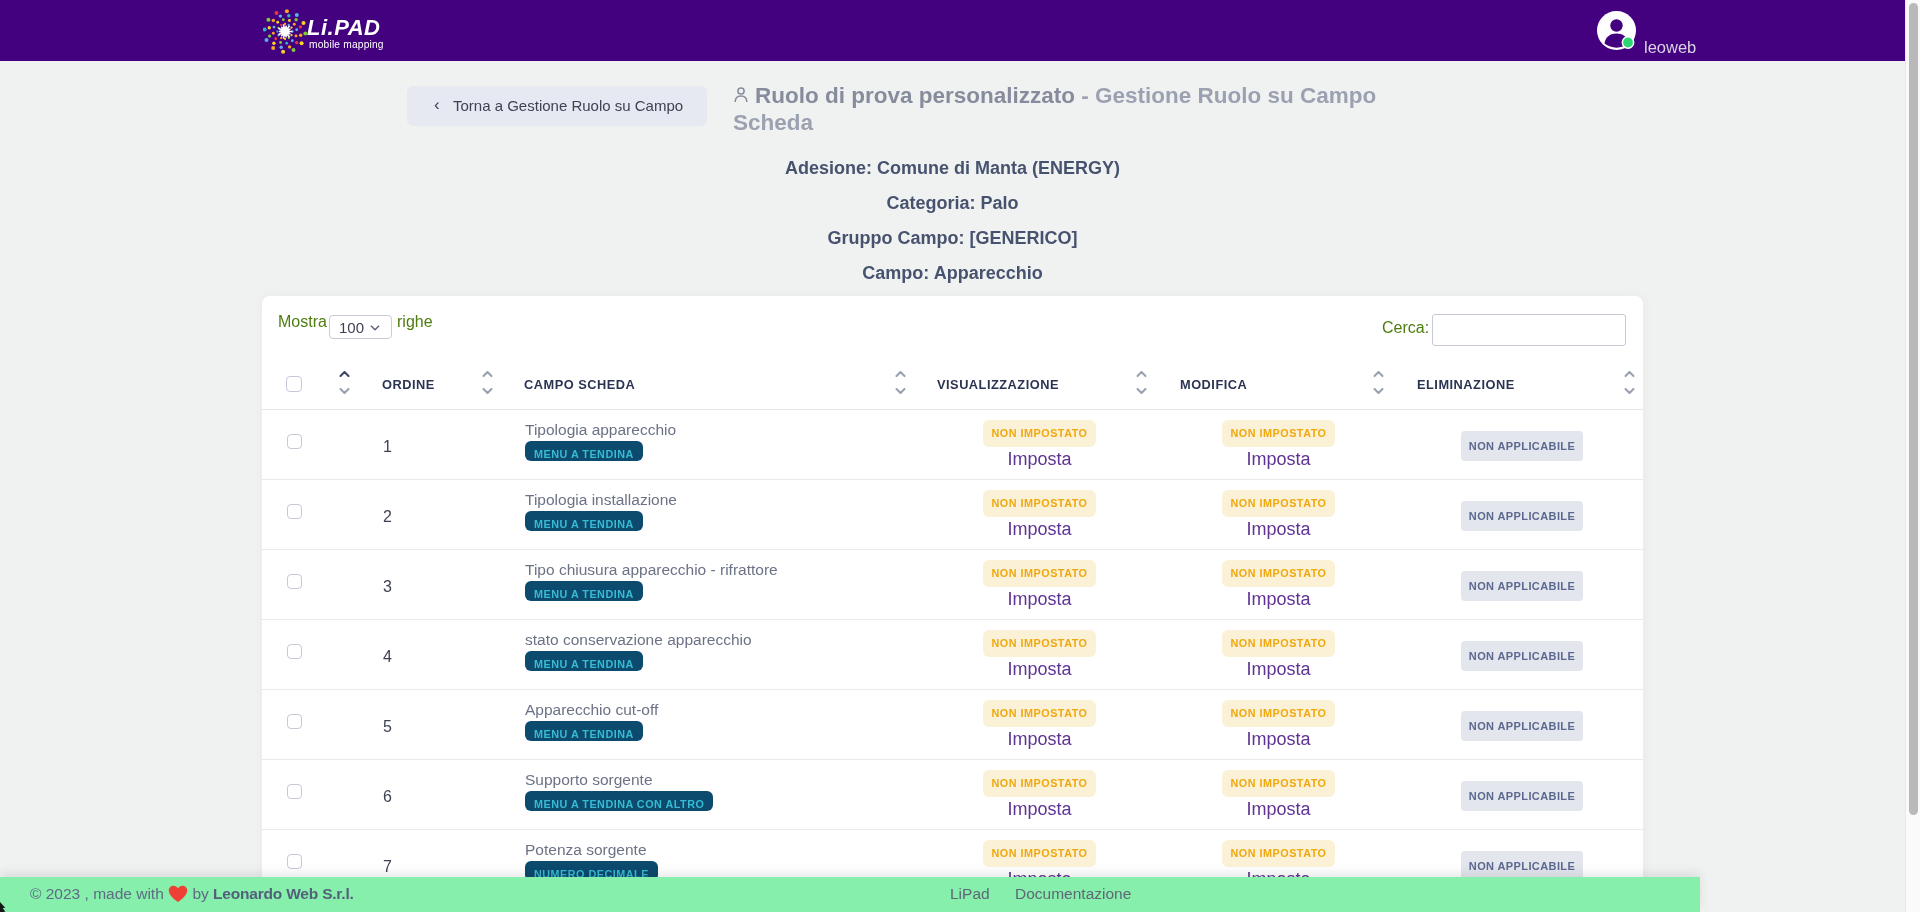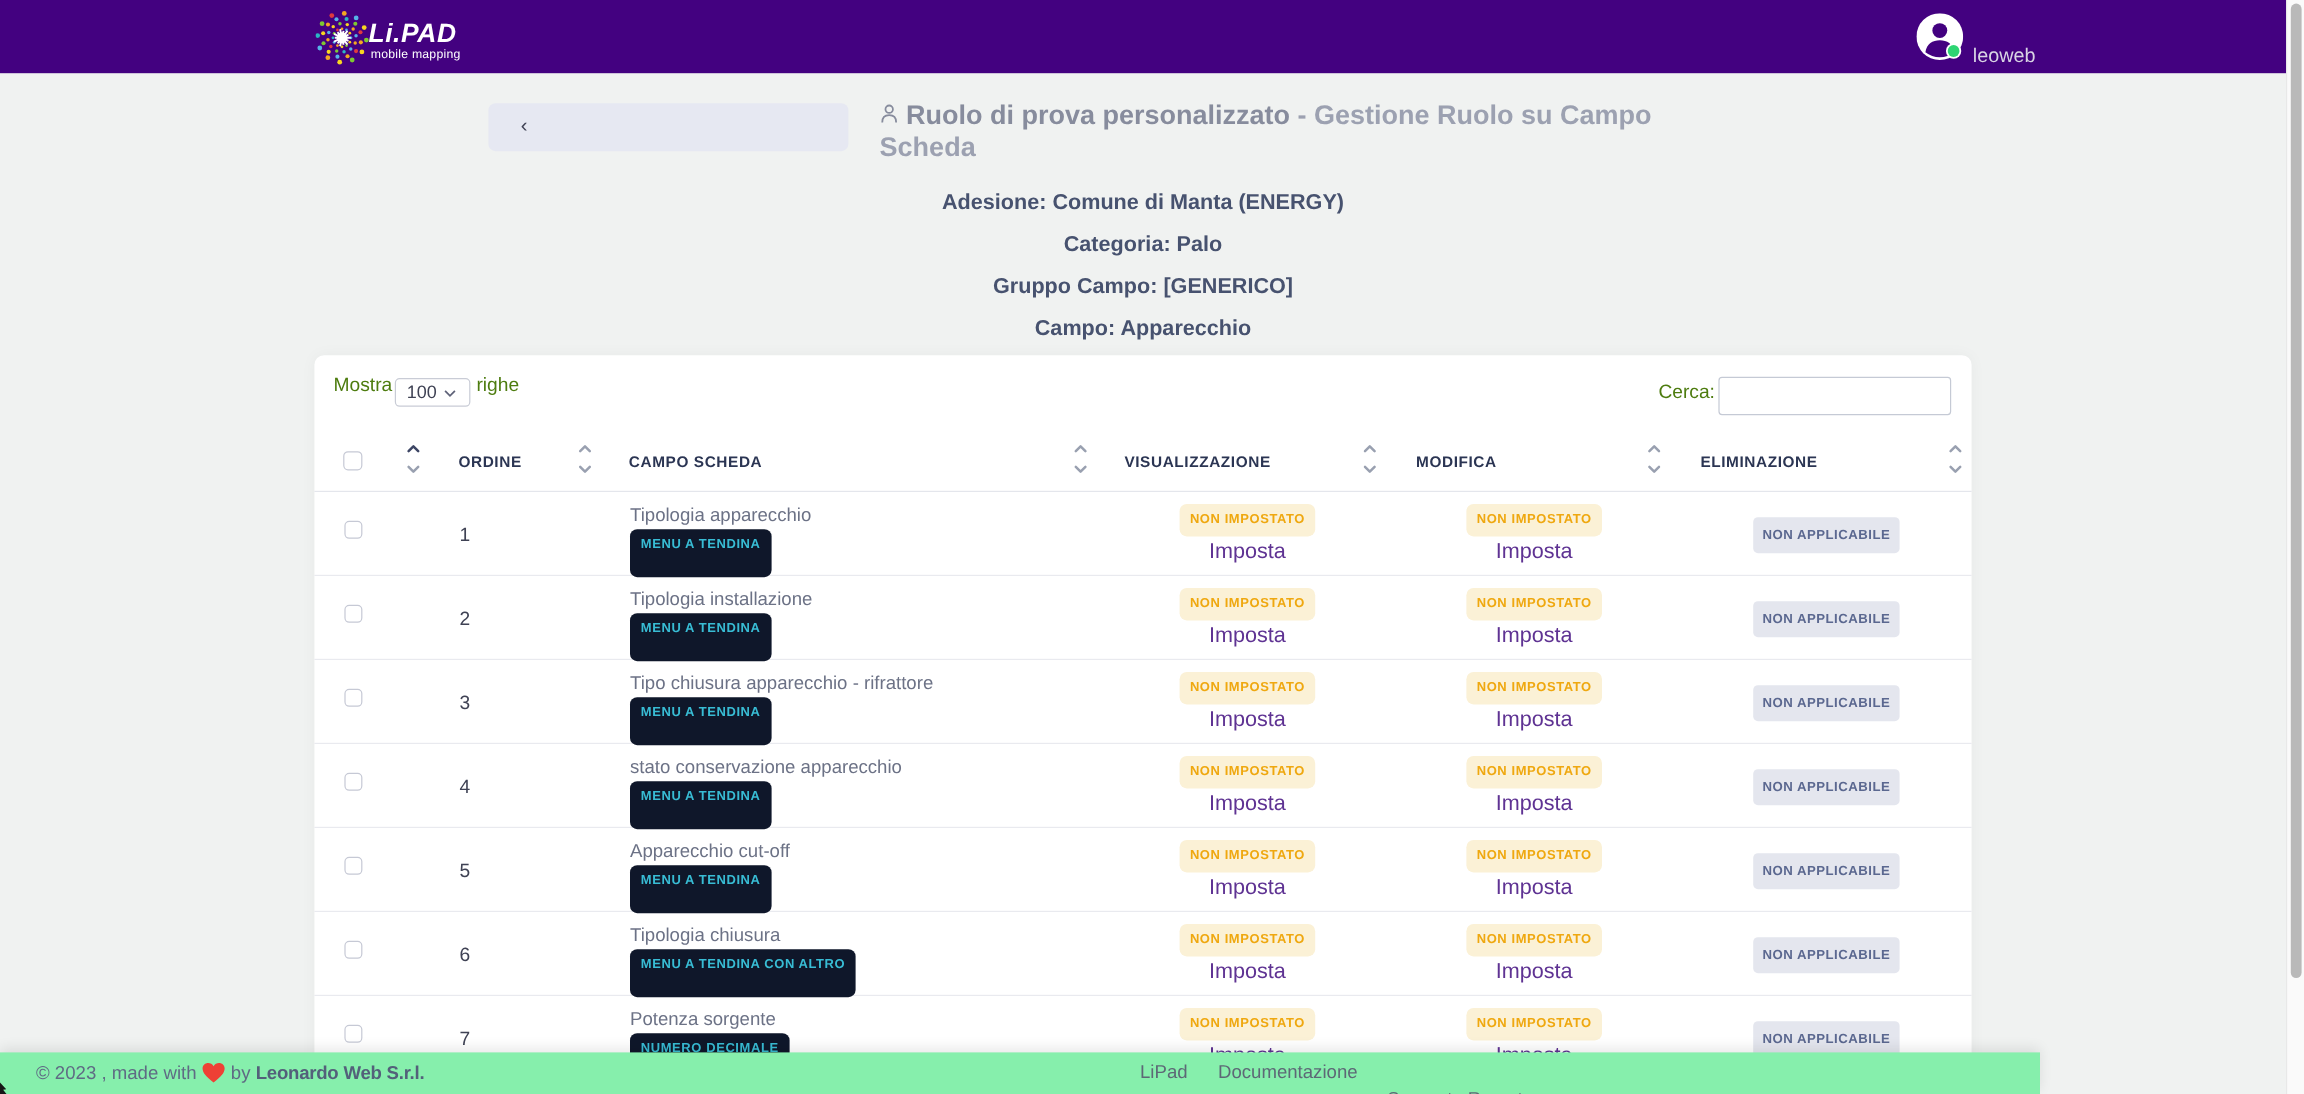--- a/index.html
+++ b/index.html
@@ -39,21 +39,21 @@
 .thtxt { position:absolute; top:11.5px; white-space:nowrap; }
 .sort { position:absolute; width:11px; height:25px; top:74px; }
 .sort svg { position:absolute; left:0; }
 #hdrline { position:absolute; left:0px; top:113px; width:1381px; height:1px; background:#e4e6ec; }
 
 
 .row { position:absolute; left:0; width:1381px; height:70px; border-bottom:1px solid #e9eaef; }
 .ckb { position:absolute; left:25px; width:15px; height:15px; border:1.5px solid #c6c9d5; border-radius:4px; background:#fff; }
 .ordnum { position:absolute; left:121px; font-size:16px; color:#3f4254; }
 .ftitle { position:absolute; left:263px; top:11px; font-size:15.5px; color:#6c7286; }
-.fbadge { position:absolute; left:263px; top:31px; height:40px; line-height:27px; background:#0f172a; color:#38bcd4; font-size:10.8px; font-weight:bold; letter-spacing:0.5px; border-radius:6px; padding:0 9px; white-space:nowrap; }
+.fbadge { position:absolute; left:263px; top:31px; height:20px; line-height:27px; background:#0c4a6e; color:#38bcd4; font-size:10.8px; font-weight:bold; letter-spacing:0.5px; border-radius:6px; padding:0 9px; white-space:nowrap; }
 .nibadge { position:absolute; top:10px; width:113px; height:27px; line-height:27px; text-align:center; background:#fbf1d6; color:#efa810; font-size:10.8px; font-weight:bold; letter-spacing:0.5px; border-radius:6px; }
 .imposta { position:absolute; top:39px; width:113px; text-align:center; font-size:18px; color:#5f3393; }
 .nabadge { position:absolute; top:21px; width:122px; height:30px; line-height:30px; text-align:center; background:#e4e6ee; color:#5b6890; font-size:11px; font-weight:bold; letter-spacing:0.4px; border-radius:4px; }
 .vis { left:721px; }
 .mod { left:960px; }
 .eli { left:1199px; }
 
 
 #footer { position:absolute; left:0; top:877px; width:1700px; height:35px; background:#86efac; box-shadow:0 -4px 10px rgba(0,0,0,0.09); }
 #copyright { position:absolute; left:30px; top:8px; font-size:15.5px; color:#5f6b84; }
@@ -139,20 +139,21 @@
   <circle cx="19.5" cy="19.5" r="19.5" fill="#ffffff"></circle>
   <circle cx="19.5" cy="14.5" r="6.2" fill="#430180"></circle>
   <path d="M7.5 32.5 C8.5 25.5 13.5 22.5 19.5 22.5 C25.5 22.5 30.5 25.5 31.5 32.5 A 19.5 19.5 0 0 1 7.5 32.5 Z" fill="#430180"></path>
   <circle cx="31" cy="31.5" r="6.4" fill="#ffffff"></circle>
   <circle cx="31" cy="31.5" r="4.9" fill="#2ed573"></circle>
 </svg>
 <div id="username">leoweb</div>
 
 <div id="backbtn">
     <span class="chev">‹</span>
+    <span class="lbl">Torna a Gestione Ruolo su Campo</span>
   </div>
 
 <div id="title"><span class="picon"><svg width="16" height="18" viewBox="0 0 16 18" fill="none" stroke="#878c9d" stroke-width="1.5">
         <circle cx="8" cy="5" r="3.1"></circle>
         <path d="M2.2 16 C2.2 11.8 4.6 10 8 10 C11.4 10 13.8 11.8 13.8 16"></path>
       </svg></span><span class="strong">Ruolo di prova personalizzato</span> - Gestione Ruolo su Campo Scheda</div>
 
 <div class="infoline" style="top:158px;">Adesione: <span class="val">Comune di Manta (ENERGY)</span></div>
 <div class="infoline" style="top:193px;">Categoria: <span class="val">Palo</span></div>
 <div class="infoline" style="top:228px;">Gruppo Campo: <span class="val">[GENERICO]</span></div>
@@ -286,21 +287,21 @@
     <div class="fbadge">MENU A TENDINA</div>
     <div class="nibadge vis">NON IMPOSTATO</div>
     <div class="imposta vis">Imposta</div>
     <div class="nibadge mod">NON IMPOSTATO</div>
     <div class="imposta mod">Imposta</div>
     <div class="nabadge eli">NON APPLICABILE</div>
   </div>
   <div class="row" style="top:464px;">
     <div class="ckb" style="top:24px;"></div>
     <div class="ordnum" style="top:28px;">6</div>
-    <div class="ftitle">Tipologia chiusura</div>
+    <div class="ftitle">Supporto sorgente</div>
     <div class="fbadge">MENU A TENDINA CON ALTRO</div>
     <div class="nibadge vis">NON IMPOSTATO</div>
     <div class="imposta vis">Imposta</div>
     <div class="nibadge mod">NON IMPOSTATO</div>
     <div class="imposta mod">Imposta</div>
     <div class="nabadge eli">NON APPLICABILE</div>
   </div>
   <div class="row" style="top:534px;">
     <div class="ckb" style="top:24px;"></div>
     <div class="ordnum" style="top:28px;">7</div>

